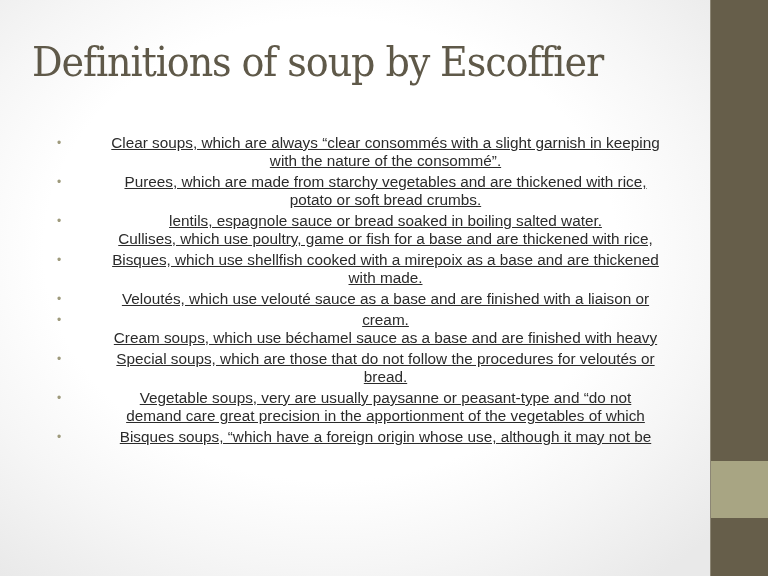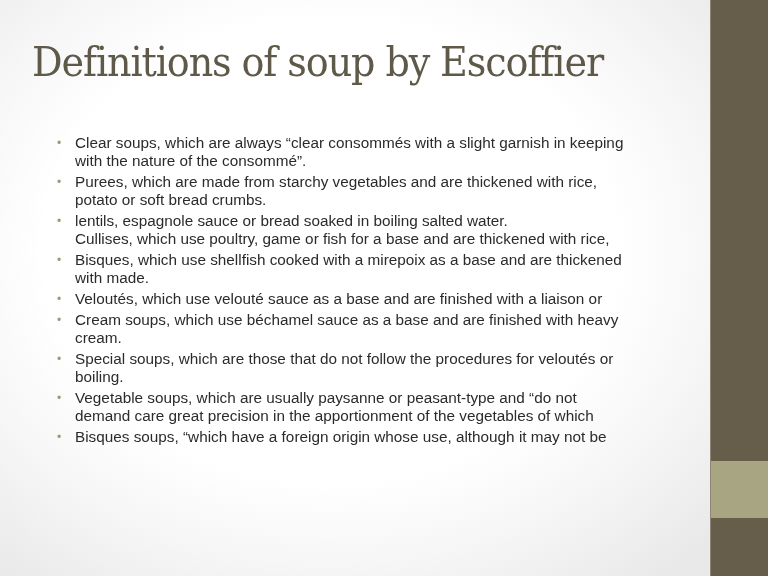--- a/index.html
+++ b/index.html
@@ -13,20 +13,21 @@
       position: relative;
       font-family: "Liberation Sans", sans-serif;
     }
     .slide {
       position: absolute;
       left: 0; top: 0;
       width: 768px;
       height: 576px;
       background: radial-gradient(ellipse 520px 420px at 330px 250px, #ffffff 55%, #f6f6f6 75%, #e9e9e9 100%);
       overflow: hidden;
+      text-align: center;
     }
     .sidebar {
       position: absolute;
       left: 710px;
       top: 0;
       width: 58px;
       height: 576px;
       background: #665e4a;
       border-left: 1px solid #8c8675;
     }
@@ -73,20 +74,21 @@
       position: absolute;
       left: 1px;
       top: 0;
       font-size: 12px;
       line-height: 18px;
       color: #9e9a7c;
     }
     .line {
       display: block;
       white-space: nowrap;
+      text-decoration: underline;
     }
   </style>
 </head>
 <body>
 
 <div class="slide">
   <div class="sidebar">
     <div class="sidebar-band"></div>
   </div>
 
@@ -112,31 +114,31 @@
       <span class="bullet-dot">•</span>
       <span class="line">Bisques, which use shellfish cooked with a mirepoix as a base and are thickened</span>
       <span class="line">with made.</span>
     </li>
     <li class="bullet-item">
       <span class="bullet-dot">•</span>
       <span class="line">Veloutés, which use velouté sauce as a base and are finished with a liaison or</span>
     </li>
     <li class="bullet-item">
       <span class="bullet-dot">•</span>
+      <span class="line">cream.</span>
       <span class="line">Cream soups, which use béchamel sauce as a base and are finished with heavy</span>
-      <span class="line">cream.</span>
     </li>
     <li class="bullet-item">
       <span class="bullet-dot">•</span>
       <span class="line">Special soups, which are those that do not follow the procedures for veloutés or</span>
-      <span class="line">boiling.</span>
+      <span class="line">bread.</span>
     </li>
     <li class="bullet-item">
       <span class="bullet-dot">•</span>
-      <span class="line">Vegetable soups, which are usually paysanne or peasant-type and “do not</span>
+      <span class="line">Vegetable soups, very are usually paysanne or peasant-type and “do not</span>
       <span class="line">demand care great precision in the apportionment of the vegetables of which</span>
     </li>
     <li class="bullet-item">
       <span class="bullet-dot">•</span>
       <span class="line">Bisques soups, “which have a foreign origin whose use, although it may not be</span>
     </li>
   </ul>
 </div>
 
 </body></html>

